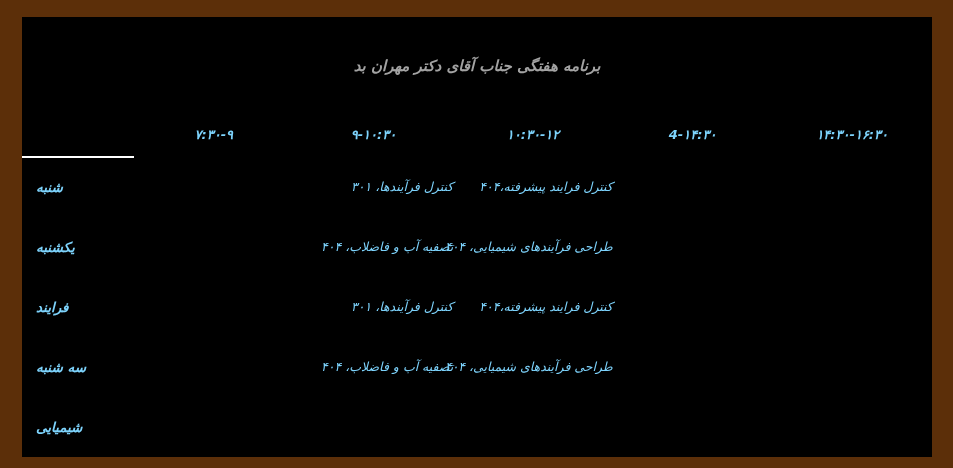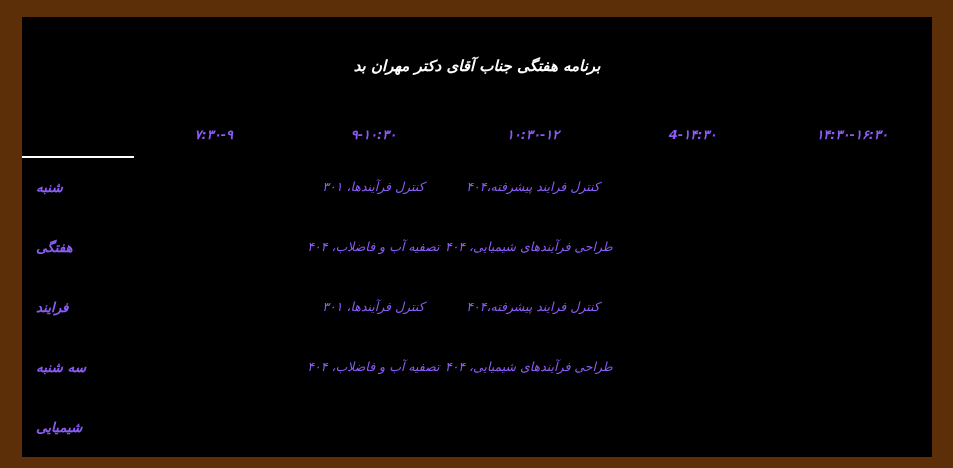--- a/index.html
+++ b/index.html
@@ -32,39 +32,39 @@
   }
   .title {
     position: absolute;
     top: 40px;
     left: 0;
     width: 100%;
     text-align: center;
     font-size: 15px;
     font-style: italic;
     font-weight: bold;
-    color: #ffffff;
+    color: #a3a3a3;
     letter-spacing: 0.2px;
   }
   table.schedule {
     position: absolute;
     top: 95px;
     left: 0;
     width: 910px;
     border-collapse: collapse;
     table-layout: fixed;
     direction: rtl;
   }
   table.schedule col.daycol { width: 112px; }
   table.schedule col.slotcol { width: 159.6px; }
 
   table.schedule th, table.schedule td {
     border: 0;
     padding: 0;
-    color: #8b5cf6;
+    color: #7dd3fc;
     background: #000000;
     font-style: italic;
   }
   thead th {
     height: 44px;
     vertical-align: middle;
     font-size: 13px;
     font-weight: bold;
     font-style: italic;
     text-align: center;
@@ -72,21 +72,20 @@
   }
   thead th.daycol-head {
     border-bottom: 2px solid #ffffff;
   }
   tbody tr { height: 60px; }
   tbody td {
     vertical-align: middle;
     border-bottom: 2px solid #ffffff;
     font-size: 12.5px;
     font-style: italic;
-    text-align: center;
     line-height: 1.35;
   }
   tbody tr:last-child td { border-bottom: 0; }
   tbody td.dayname {
     font-weight: bold;
     font-size: 13.5px;
     text-align: left;
     padding-left: 14px;
     margin-left: 30px;
   }
@@ -130,21 +129,21 @@
           <td class="empty"></td>
           <td class="dayname">شنبه</td>
         </tr>
 
         <tr>
           <td class="empty"></td>
           <td class="empty"></td>
           <td class="course">طراحی فرآیندهای شیمیایی، ۴۰۴</td>
           <td class="course">تصفیه آب و فاضلاب، ۴۰۴</td>
           <td class="empty"></td>
-          <td class="dayname">هفتگی</td>
+          <td class="dayname">یکشنبه</td>
         </tr>
 
         <tr>
           <td class="empty"></td>
           <td class="empty"></td>
           <td class="course">کنترل فرایند پیشرفته،۴۰۴</td>
           <td class="course">کنترل فرآیندها، ۳۰۱</td>
           <td class="empty"></td>
           <td class="dayname">فرایند</td>
         </tr>

